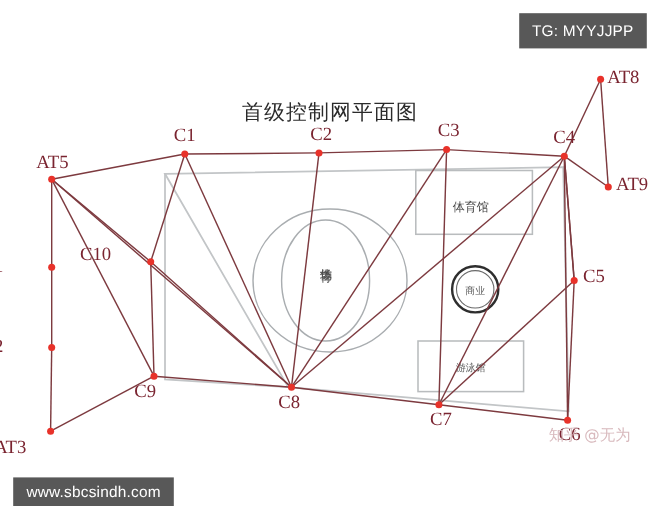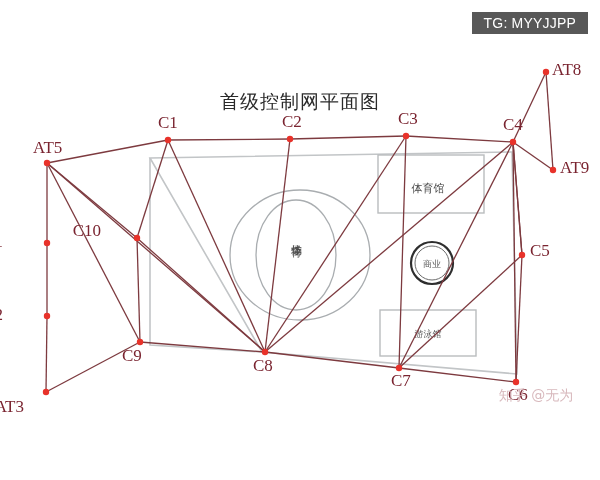--- a/index.html
+++ b/index.html
@@ -30,21 +30,21 @@
     font-size: 14px;
     letter-spacing: 0.2px;
     display: flex;
     align-items: center;
     justify-content: center;
     white-space: nowrap;
   }
   #tg-badge {
     right: 12px;
     top: 12px;
-    height: 22px;
+    height: 32px;
     padding: 0 12px;
   }
   #url-badge {
     left: 12px;
     bottom: 20px;
     height: 26px;
     padding: 0 12px;
   }
   .node-label {
     font-family: "Liberation Serif", serif;
@@ -170,14 +170,15 @@
         <text x="560" y="173" class="node-label" text-anchor="start">AT9</text>
       </g>
 
     <text class="title-text" x="300" y="108" text-anchor="middle">首级控制网平面图</text>
 
     <text class="watermark-text" x="536" y="400" text-anchor="middle">知乎 @无为</text>
   </svg>
 
   <div class="badge" id="tg-badge">TG: MYYJJPP</div>
 
+  <div class="badge" id="url-badge">www.sbcsindh.com</div>
 
 </div>
 
 </body></html>

